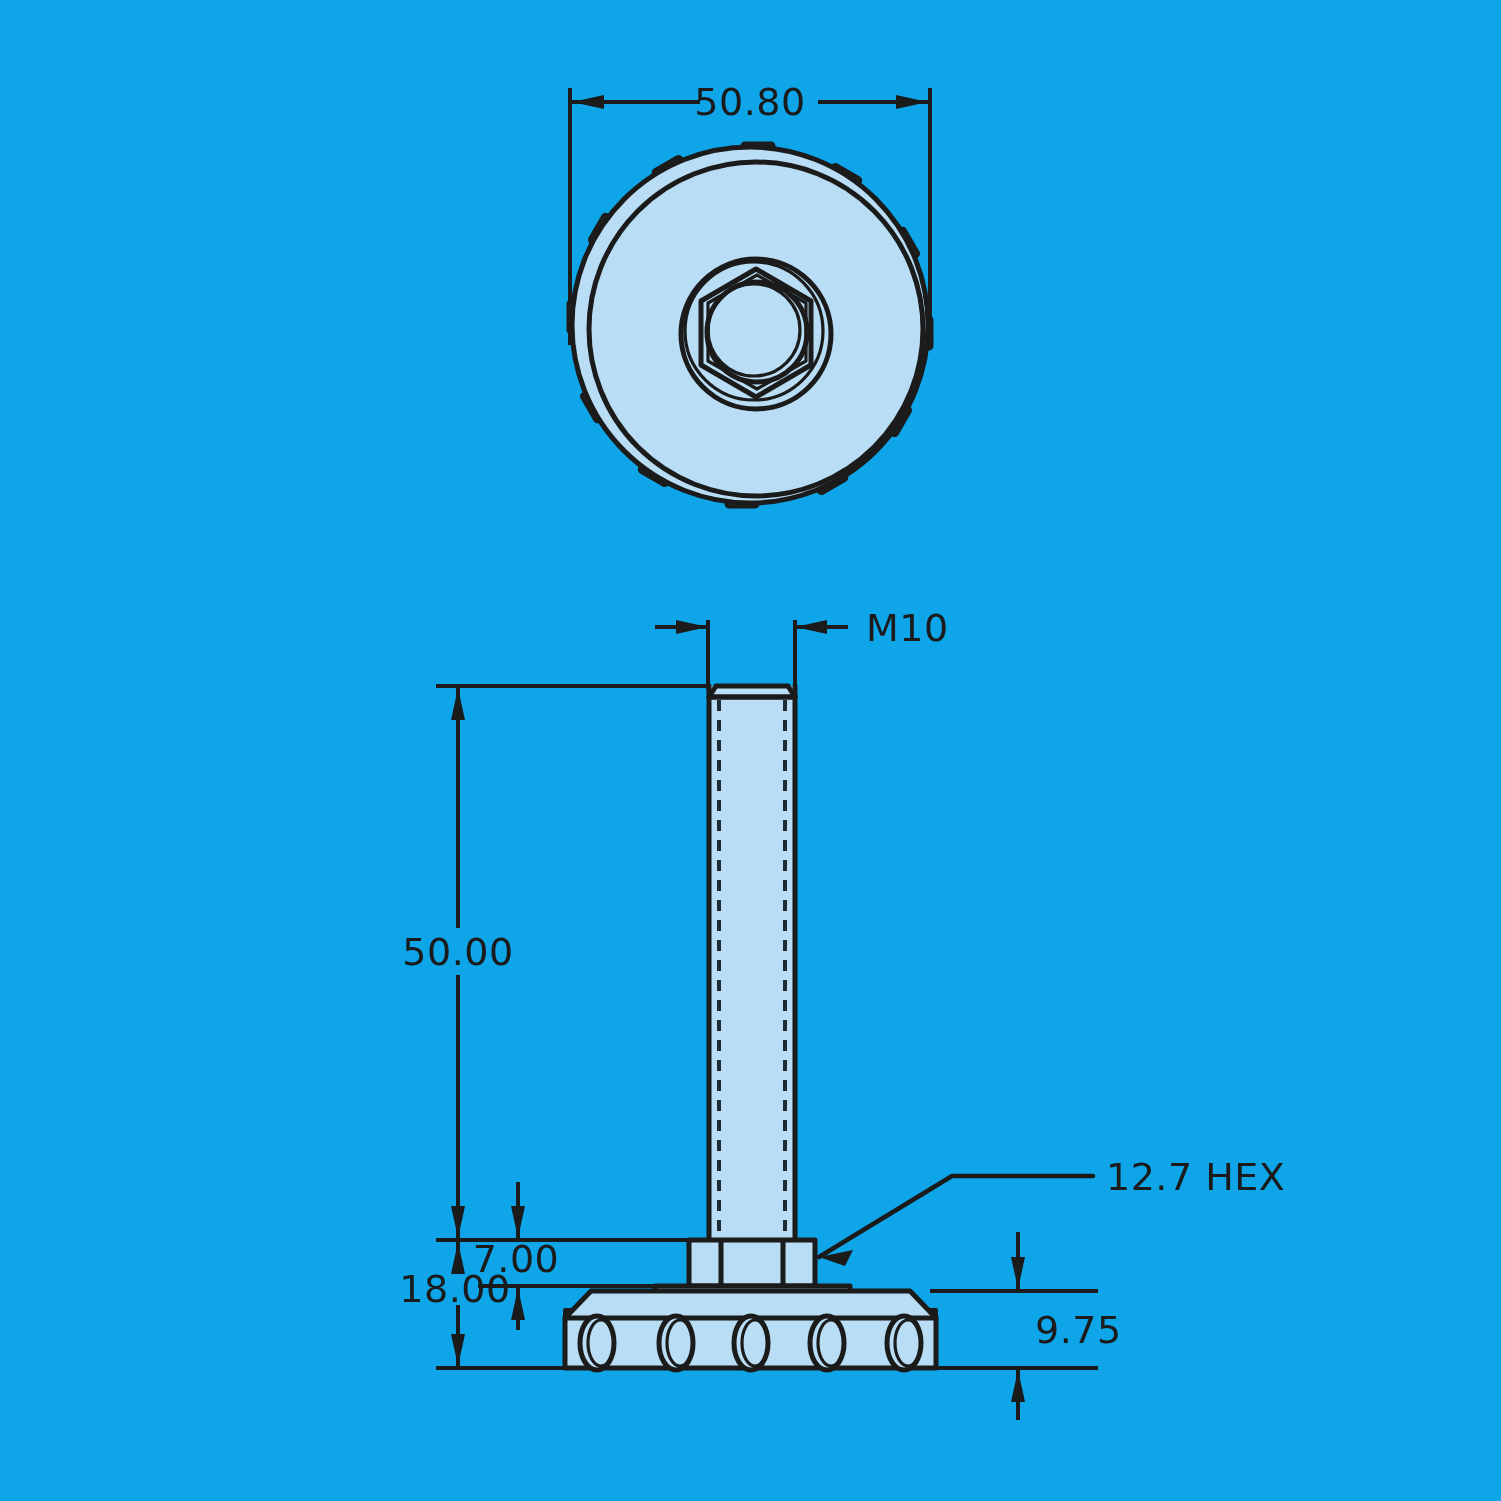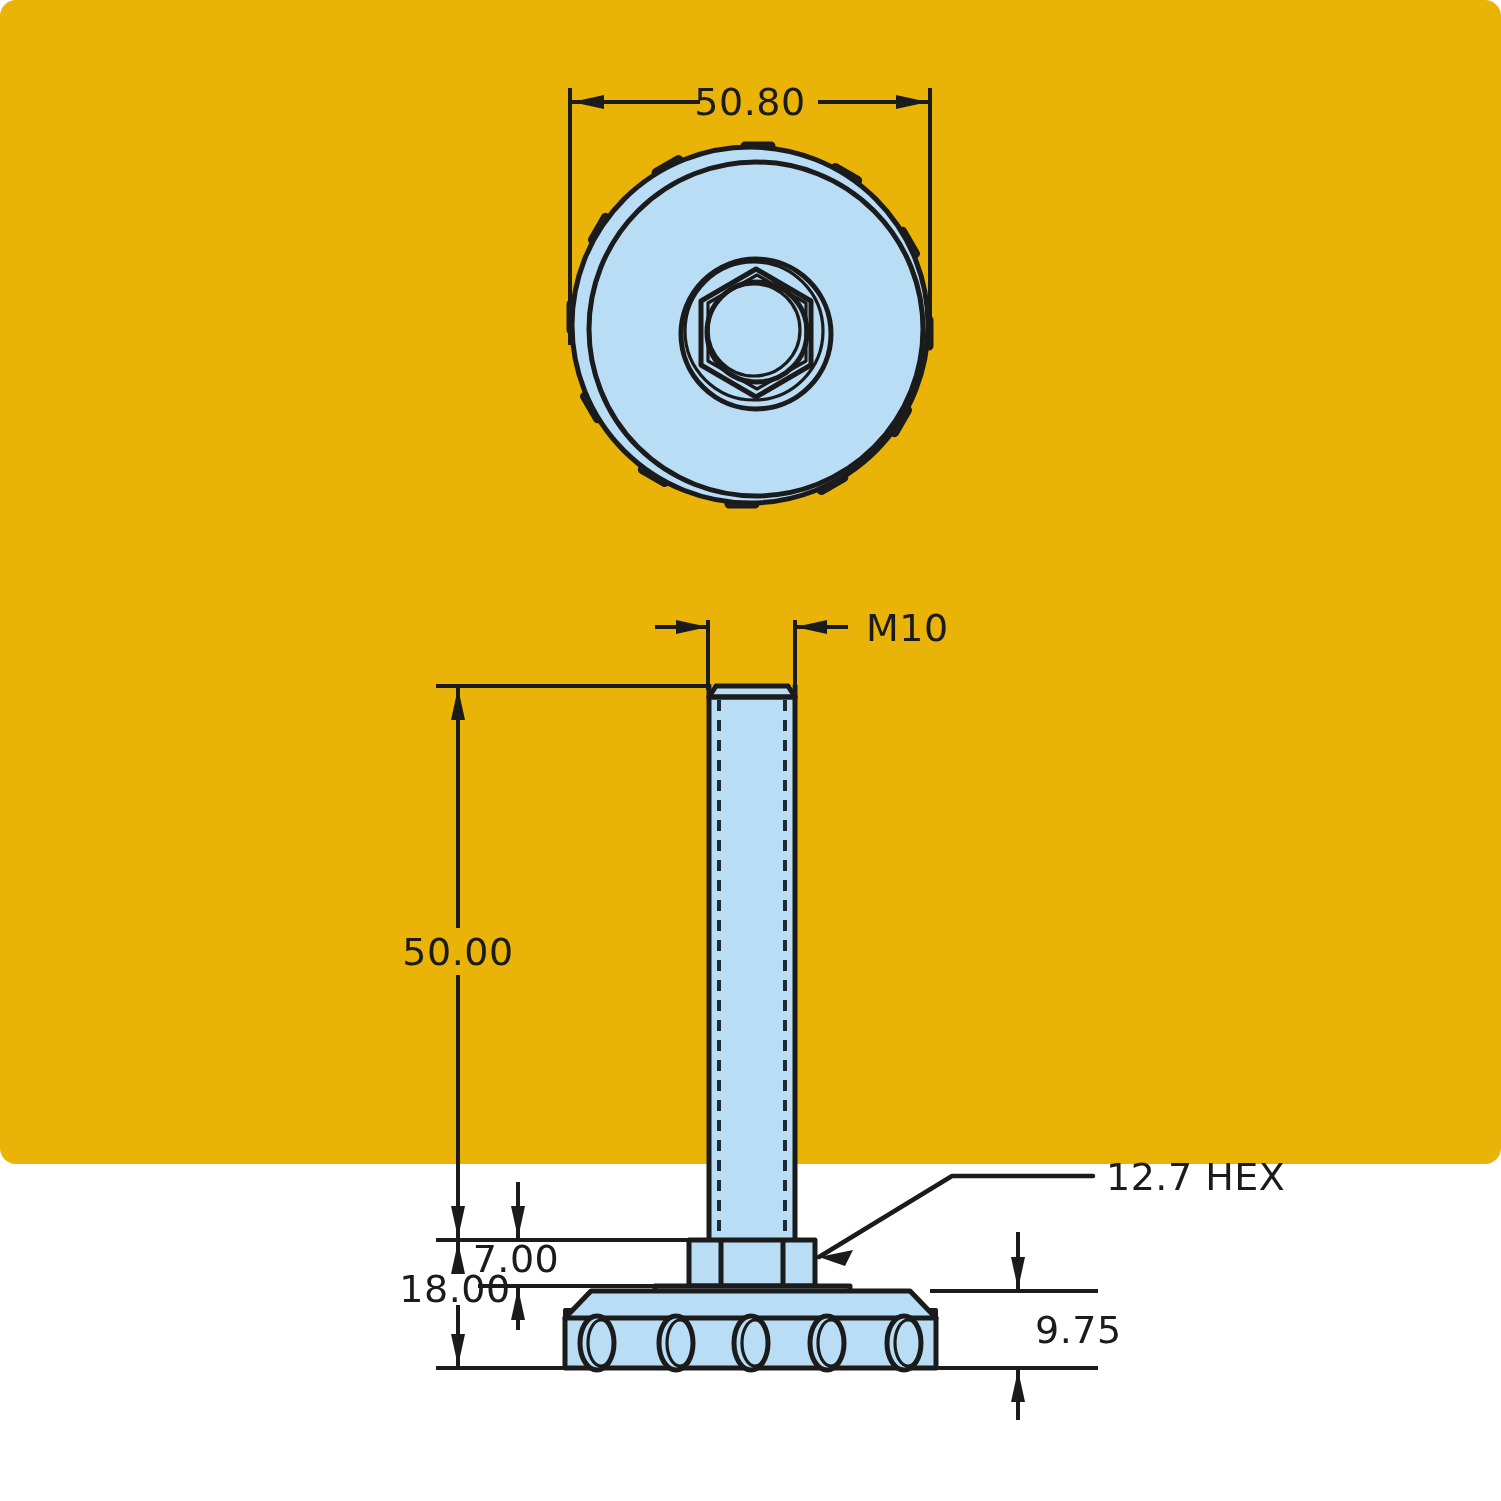--- a/index.html
+++ b/index.html
@@ -10,23 +10,22 @@
   }
   body {
     width: 1501px;
     height: 1501px;
     overflow: hidden;
     font-family: "DejaVu Sans", "Liberation Sans", sans-serif;
   }
   #drawing-root {
     position: relative;
     width: 1501px;
-    height: 1164px;
-    background: #eab308;
-    border-radius: 16px;
+    height: 1501px;
+    background: #0ea5e9;
   }
   svg#drawing-svg {
     display: block;
     width: 1501px;
     height: 1501px;
   }
   .dim-text {
     font-family: "DejaVu Sans", "Liberation Sans", sans-serif;
     font-size: 38px;
     fill: #1b1b1b;

